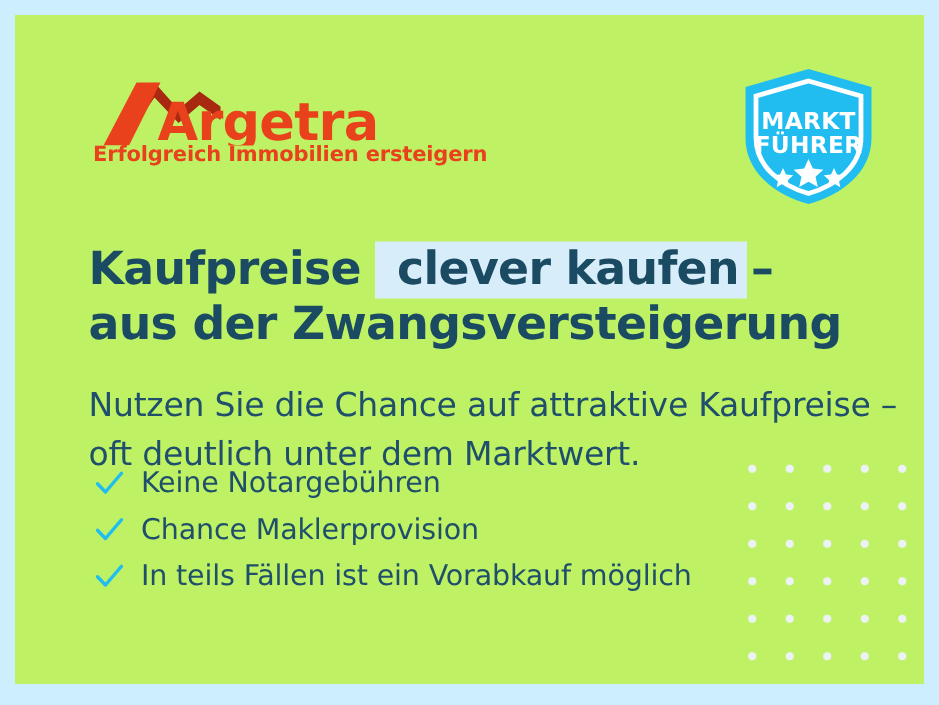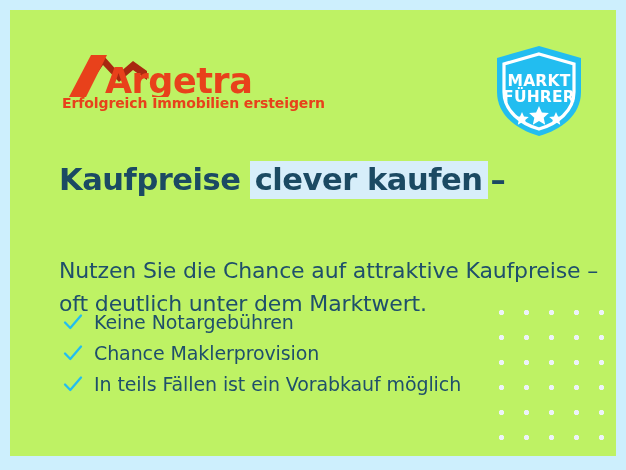--- a/index.html
+++ b/index.html
@@ -96,21 +96,21 @@
     font-size: 30.5px;
     font-weight: bold;
     line-height: 1.2;
     letter-spacing: -0.45px;
     color: #1b4a63;
     font-family: "DejaVu Sans", sans-serif;
   }
   .headline .hl-line { display: block; white-space: nowrap; }
   .headline .hl-mark {
     background: #d7eefa;
-    padding: 1px 5px 2px 5px;
+    padding: 1px 5px 2px 15px;
     margin: 0 -1px;
     box-decoration-break: clone;
     -webkit-box-decoration-break: clone;
   }
   .headline .hl-dash { padding-left: 4px; }
 
   
   .subheading {
     position: absolute;
     left: 49px;
@@ -186,20 +186,21 @@
         <g fill="#ffffff">
           <polygon points="31,69 33.0,73.4 37.8,73.9 34.2,77.1 35.2,81.8 31,79.3 26.8,81.8 27.8,77.1 24.2,73.9 29.0,73.4"></polygon>
           <polygon points="48,63 50.9,69.4 57.9,70.1 52.7,74.8 54.2,81.7 48,78.1 41.8,81.7 43.3,74.8 38.1,70.1 45.1,69.4"></polygon>
           <polygon points="65,69 67.0,73.4 71.8,73.9 68.2,77.1 69.2,81.8 65,79.3 60.8,81.8 61.8,77.1 58.2,73.9 63.0,73.4"></polygon>
         </g>
       </svg>
     </div>
 
     <h1 class="headline">
       <span class="hl-line"><span>Kaufpreise </span><span class="hl-mark">clever kaufen</span><span class="hl-dash">–</span></span>
+      <span class="hl-line">aus der Zwangsversteigerung</span>
     </h1>
 
     <p class="subheading">
       <span class="sub-line">Nutzen Sie die Chance auf attraktive Kaufpreise –</span>
       <span class="sub-line">oft deutlich unter dem Marktwert.</span>
     </p>
 
     <ul class="benefits">
       <li class="benefit-item">
         <span class="check-icon">

